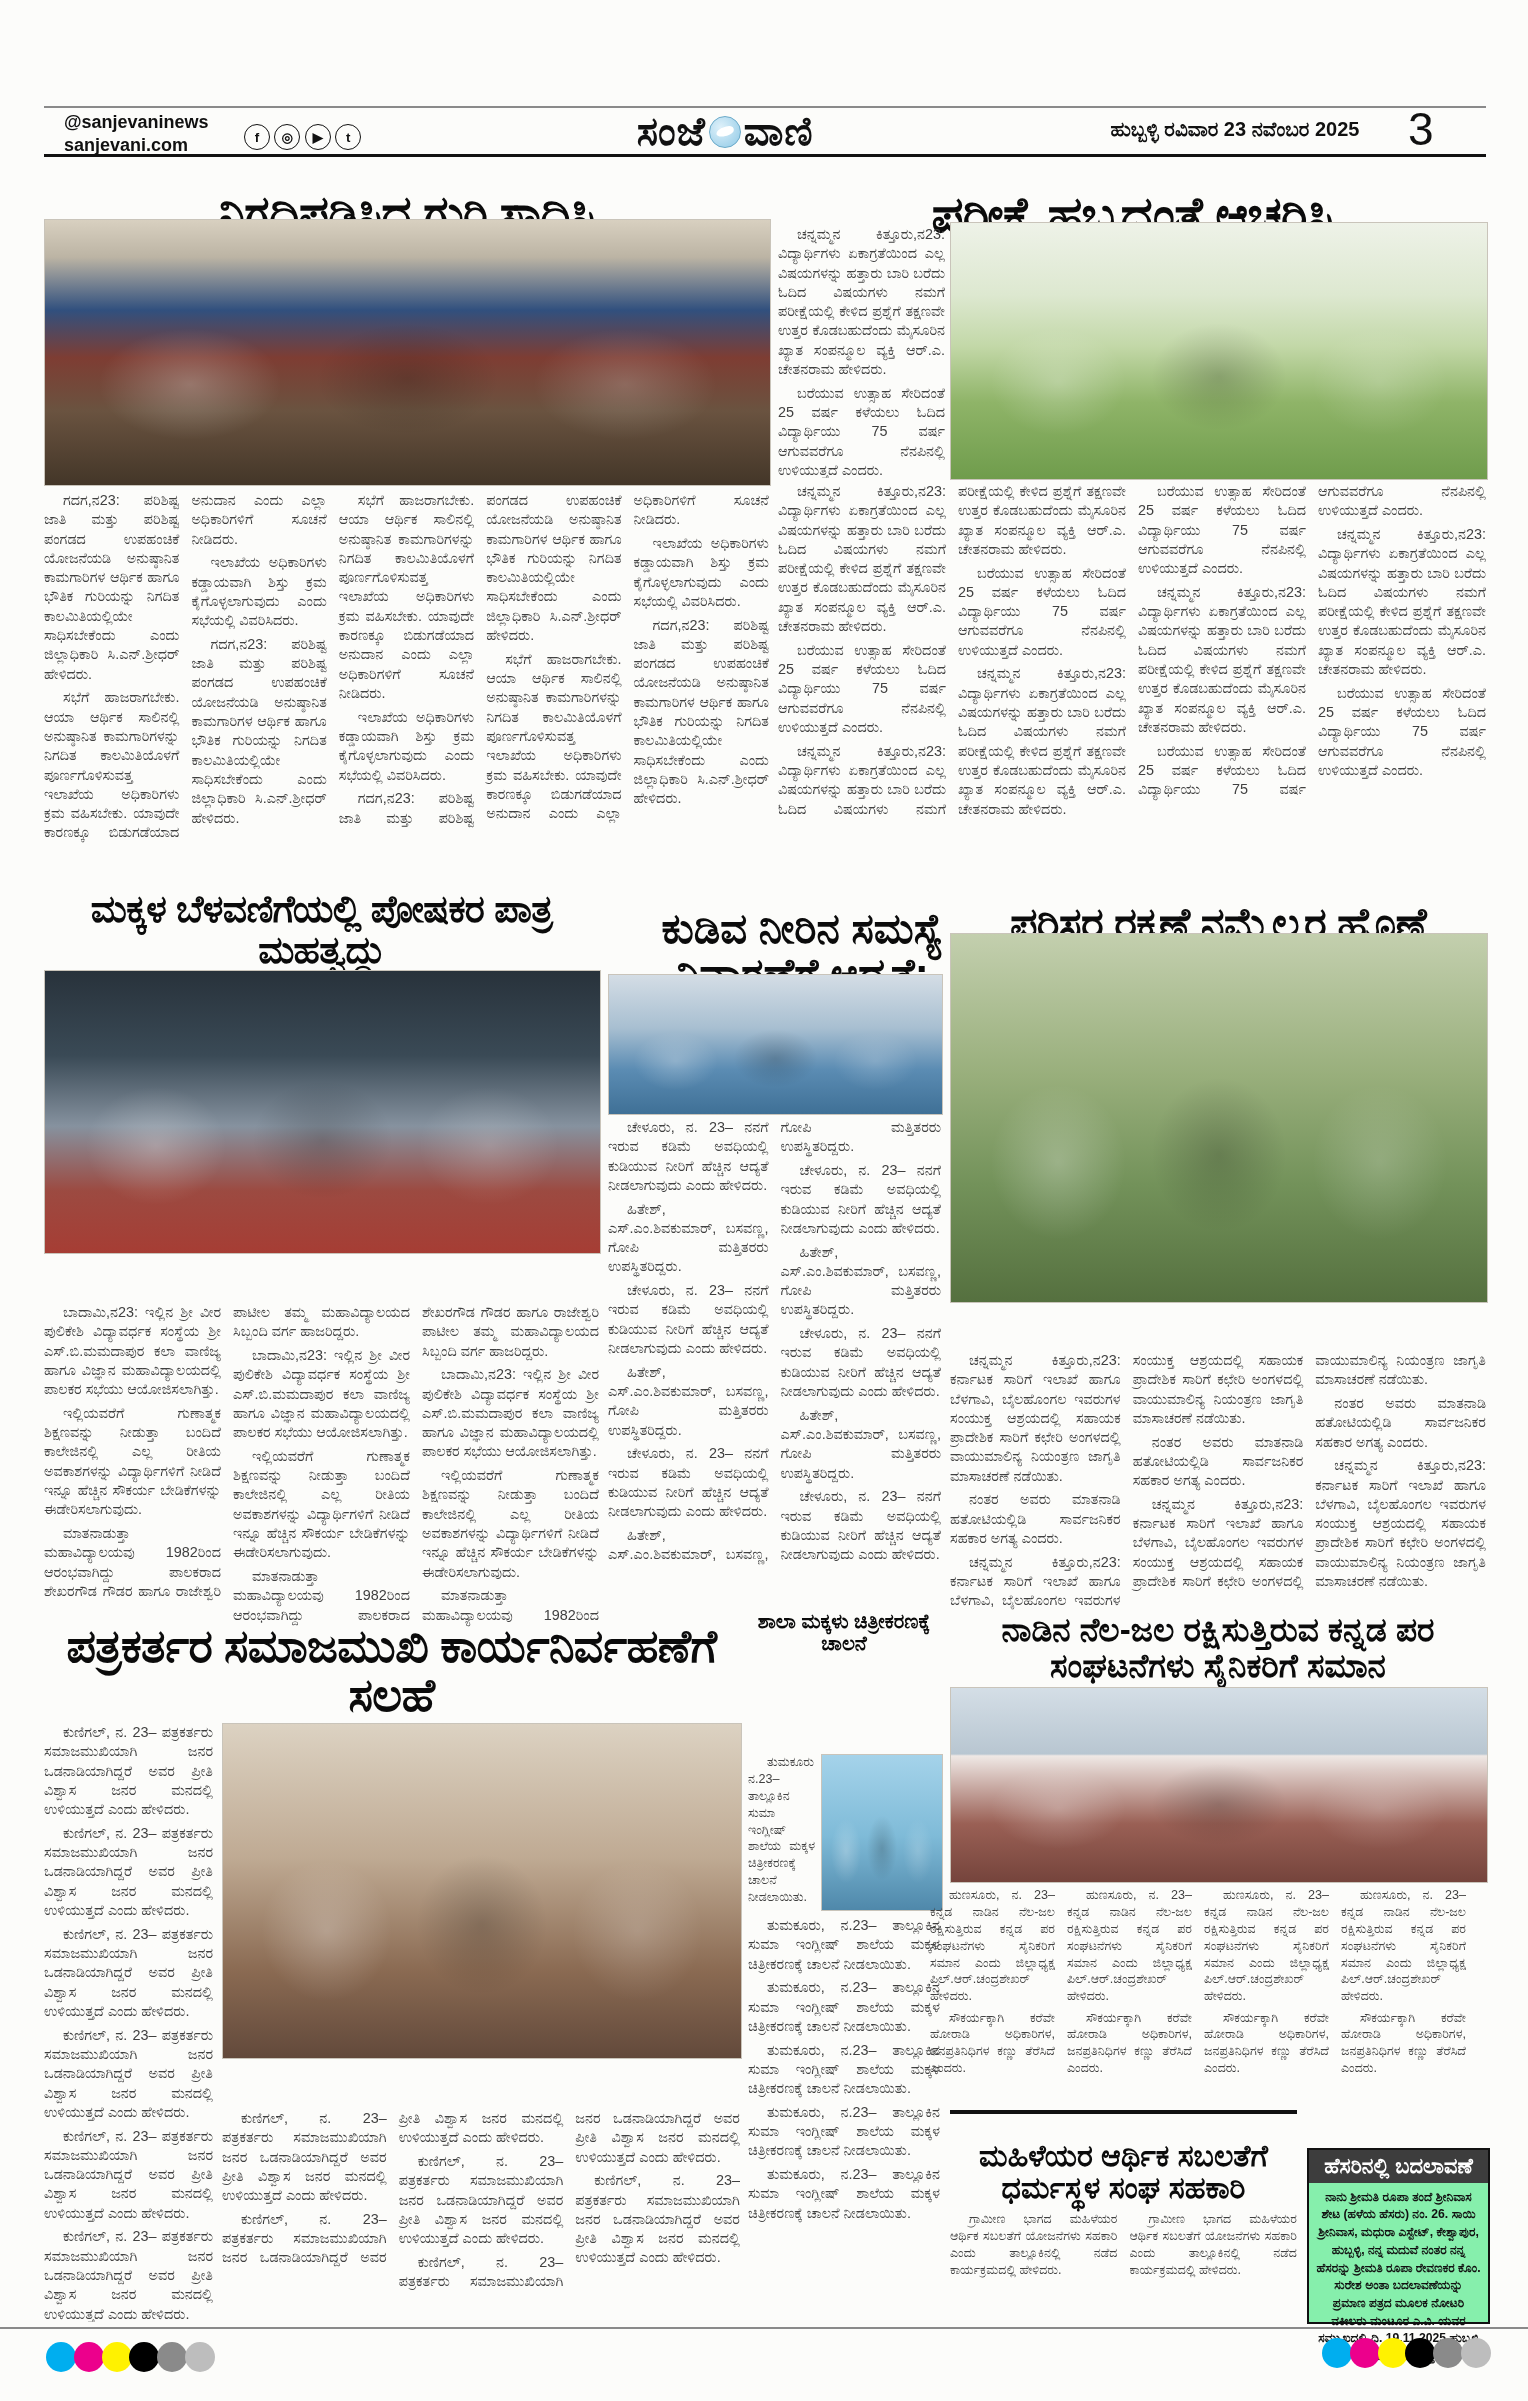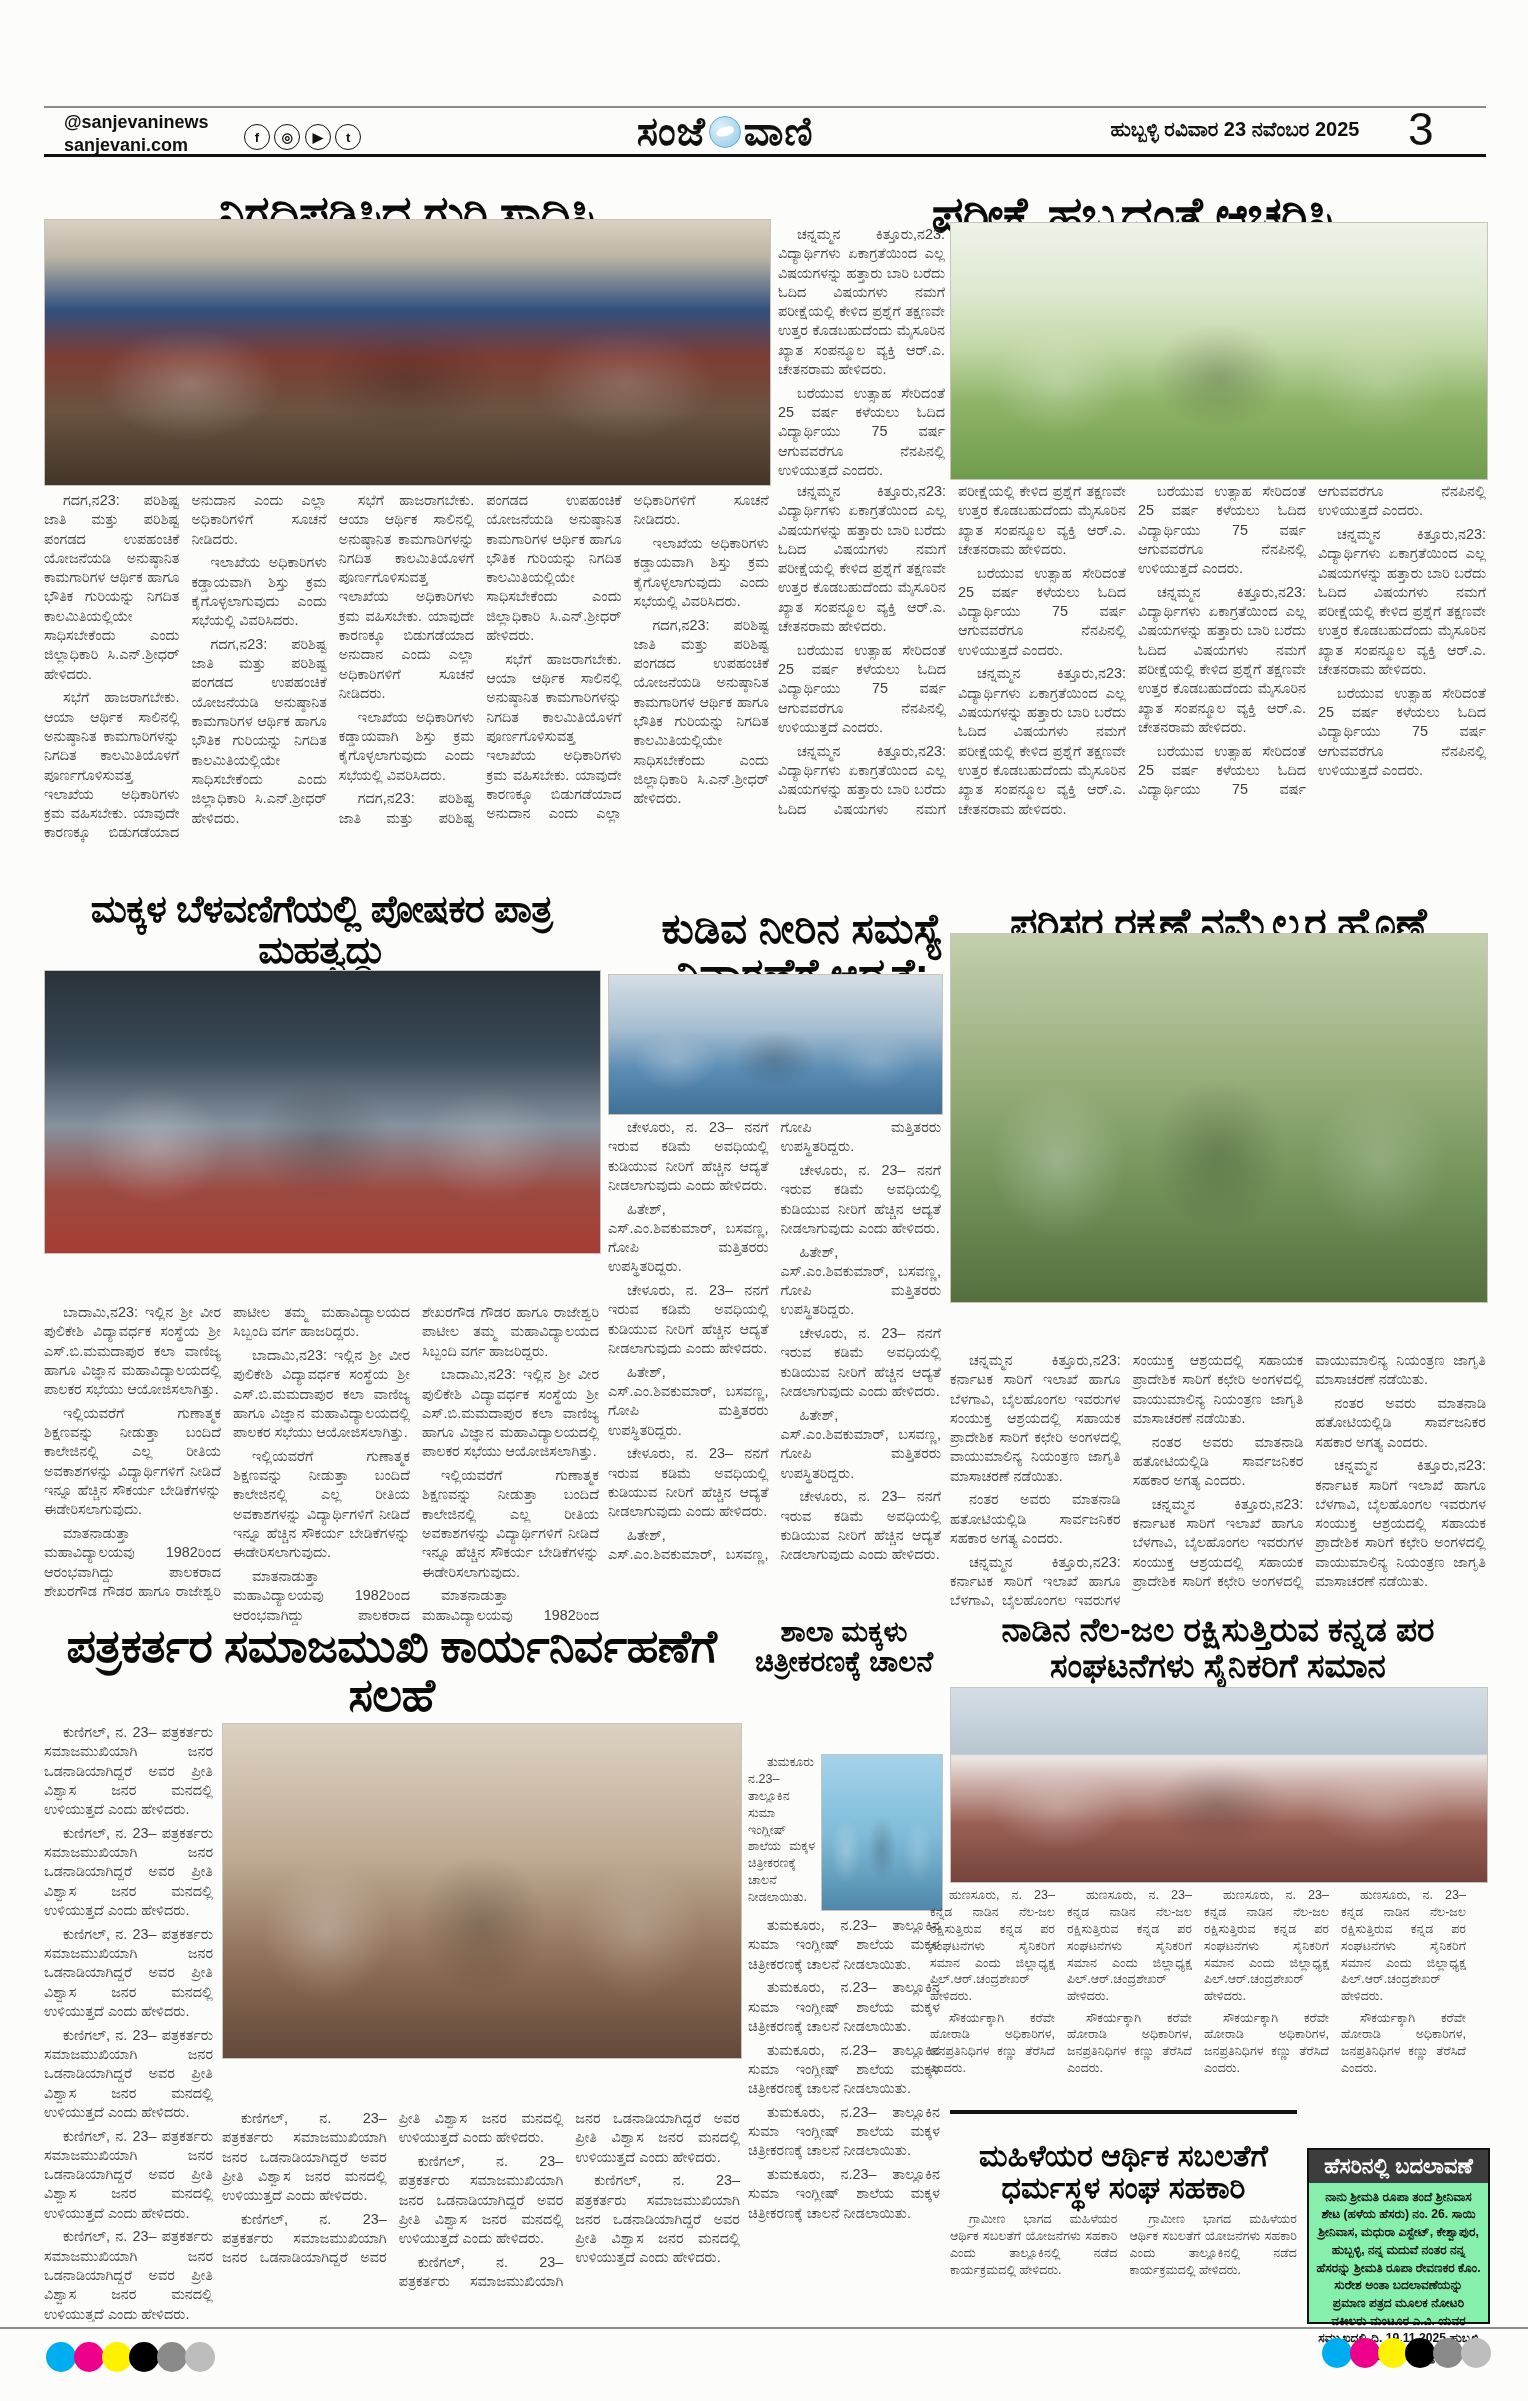--- a/index.html
+++ b/index.html
@@ -165,21 +165,21 @@
       <p>ಕುಣಿಗಲ್, ನ. 23– ಪತ್ರಕರ್ತರು ಸಮಾಜಮುಖಿಯಾಗಿ ಜನರ ಒಡನಾಡಿಯಾಗಿದ್ದರೆ ಅವರ ಪ್ರೀತಿ ವಿಶ್ವಾಸ ಜನರ ಮನದಲ್ಲಿ ಉಳಿಯುತ್ತದೆ ಎಂದು ಹೇಳಿದರು.</p>
     </div>
   <div class="body-block cols-3" style="left:222px;top:2064px;width:518px;height:257px;">
       <p>ಕುಣಿಗಲ್, ನ. 23– ಪತ್ರಕರ್ತರು ಸಮಾಜಮುಖಿಯಾಗಿ ಜನರ ಒಡನಾಡಿಯಾಗಿದ್ದರೆ ಅವರ ಪ್ರೀತಿ ವಿಶ್ವಾಸ ಜನರ ಮನದಲ್ಲಿ ಉಳಿಯುತ್ತದೆ ಎಂದು ಹೇಳಿದರು.</p>
       <p>ಕುಣಿಗಲ್, ನ. 23– ಪತ್ರಕರ್ತರು ಸಮಾಜಮುಖಿಯಾಗಿ ಜನರ ಒಡನಾಡಿಯಾಗಿದ್ದರೆ ಅವರ ಪ್ರೀತಿ ವಿಶ್ವಾಸ ಜನರ ಮನದಲ್ಲಿ ಉಳಿಯುತ್ತದೆ ಎಂದು ಹೇಳಿದರು.</p>
       <p>ಕುಣಿಗಲ್, ನ. 23– ಪತ್ರಕರ್ತರು ಸಮಾಜಮುಖಿಯಾಗಿ ಜನರ ಒಡನಾಡಿಯಾಗಿದ್ದರೆ ಅವರ ಪ್ರೀತಿ ವಿಶ್ವಾಸ ಜನರ ಮನದಲ್ಲಿ ಉಳಿಯುತ್ತದೆ ಎಂದು ಹೇಳಿದರು.</p>
       <p>ಕುಣಿಗಲ್, ನ. 23– ಪತ್ರಕರ್ತರು ಸಮಾಜಮುಖಿಯಾಗಿ ಜನರ ಒಡನಾಡಿಯಾಗಿದ್ದರೆ ಅವರ ಪ್ರೀತಿ ವಿಶ್ವಾಸ ಜನರ ಮನದಲ್ಲಿ ಉಳಿಯುತ್ತದೆ ಎಂದು ಹೇಳಿದರು.</p>
       <p>ಕುಣಿಗಲ್, ನ. 23– ಪತ್ರಕರ್ತರು ಸಮಾಜಮುಖಿಯಾಗಿ ಜನರ ಒಡನಾಡಿಯಾಗಿದ್ದರೆ ಅವರ ಪ್ರೀತಿ ವಿಶ್ವಾಸ ಜನರ ಮನದಲ್ಲಿ ಉಳಿಯುತ್ತದೆ ಎಂದು ಹೇಳಿದರು.</p>
     </div>
 
-  <h1 class="headline small-hl" style="left:748px;top:1598px;width:192px;font-size:28px;">ಶಾಲಾ ಮಕ್ಕಳು ಚಿತ್ರೀಕರಣಕ್ಕೆ ಚಾಲನೆ</h1>
+  <h1 class="headline small-hl" style="left:748px;top:1598px;width:192px;font-size:20px;">ಶಾಲಾ ಮಕ್ಕಳು ಚಿತ್ರೀಕರಣಕ್ಕೆ ಚಾಲನೆ</h1>
   <div class="photo ph-school" style="left:821px;top:1754px;width:120px;height:155px;"></div>
   <div class="body-block" style="left:748px;top:1754px;width:67px;height:155px;font-size:12.6px;">
       <p>ತುಮಕೂರು, ನ.23– ತಾಲ್ಲೂಕಿನ ಸುಮಾ ಇಂಗ್ಲೀಷ್ ಶಾಲೆಯ ಮಕ್ಕಳ ಚಿತ್ರೀಕರಣಕ್ಕೆ ಚಾಲನೆ ನೀಡಲಾಯಿತು.</p>
     </div>
   <div class="body-block" style="left:748px;top:1916px;width:192px;height:405px;">
       <p>ತುಮಕೂರು, ನ.23– ತಾಲ್ಲೂಕಿನ ಸುಮಾ ಇಂಗ್ಲೀಷ್ ಶಾಲೆಯ ಮಕ್ಕಳ ಚಿತ್ರೀಕರಣಕ್ಕೆ ಚಾಲನೆ ನೀಡಲಾಯಿತು.</p>
       <p>ತುಮಕೂರು, ನ.23– ತಾಲ್ಲೂಕಿನ ಸುಮಾ ಇಂಗ್ಲೀಷ್ ಶಾಲೆಯ ಮಕ್ಕಳ ಚಿತ್ರೀಕರಣಕ್ಕೆ ಚಾಲನೆ ನೀಡಲಾಯಿತು.</p>
       <p>ತುಮಕೂರು, ನ.23– ತಾಲ್ಲೂಕಿನ ಸುಮಾ ಇಂಗ್ಲೀಷ್ ಶಾಲೆಯ ಮಕ್ಕಳ ಚಿತ್ರೀಕರಣಕ್ಕೆ ಚಾಲನೆ ನೀಡಲಾಯಿತು.</p>
       <p>ತುಮಕೂರು, ನ.23– ತಾಲ್ಲೂಕಿನ ಸುಮಾ ಇಂಗ್ಲೀಷ್ ಶಾಲೆಯ ಮಕ್ಕಳ ಚಿತ್ರೀಕರಣಕ್ಕೆ ಚಾಲನೆ ನೀಡಲಾಯಿತು.</p>
       <p>ತುಮಕೂರು, ನ.23– ತಾಲ್ಲೂಕಿನ ಸುಮಾ ಇಂಗ್ಲೀಷ್ ಶಾಲೆಯ ಮಕ್ಕಳ ಚಿತ್ರೀಕರಣಕ್ಕೆ ಚಾಲನೆ ನೀಡಲಾಯಿತು.</p>

